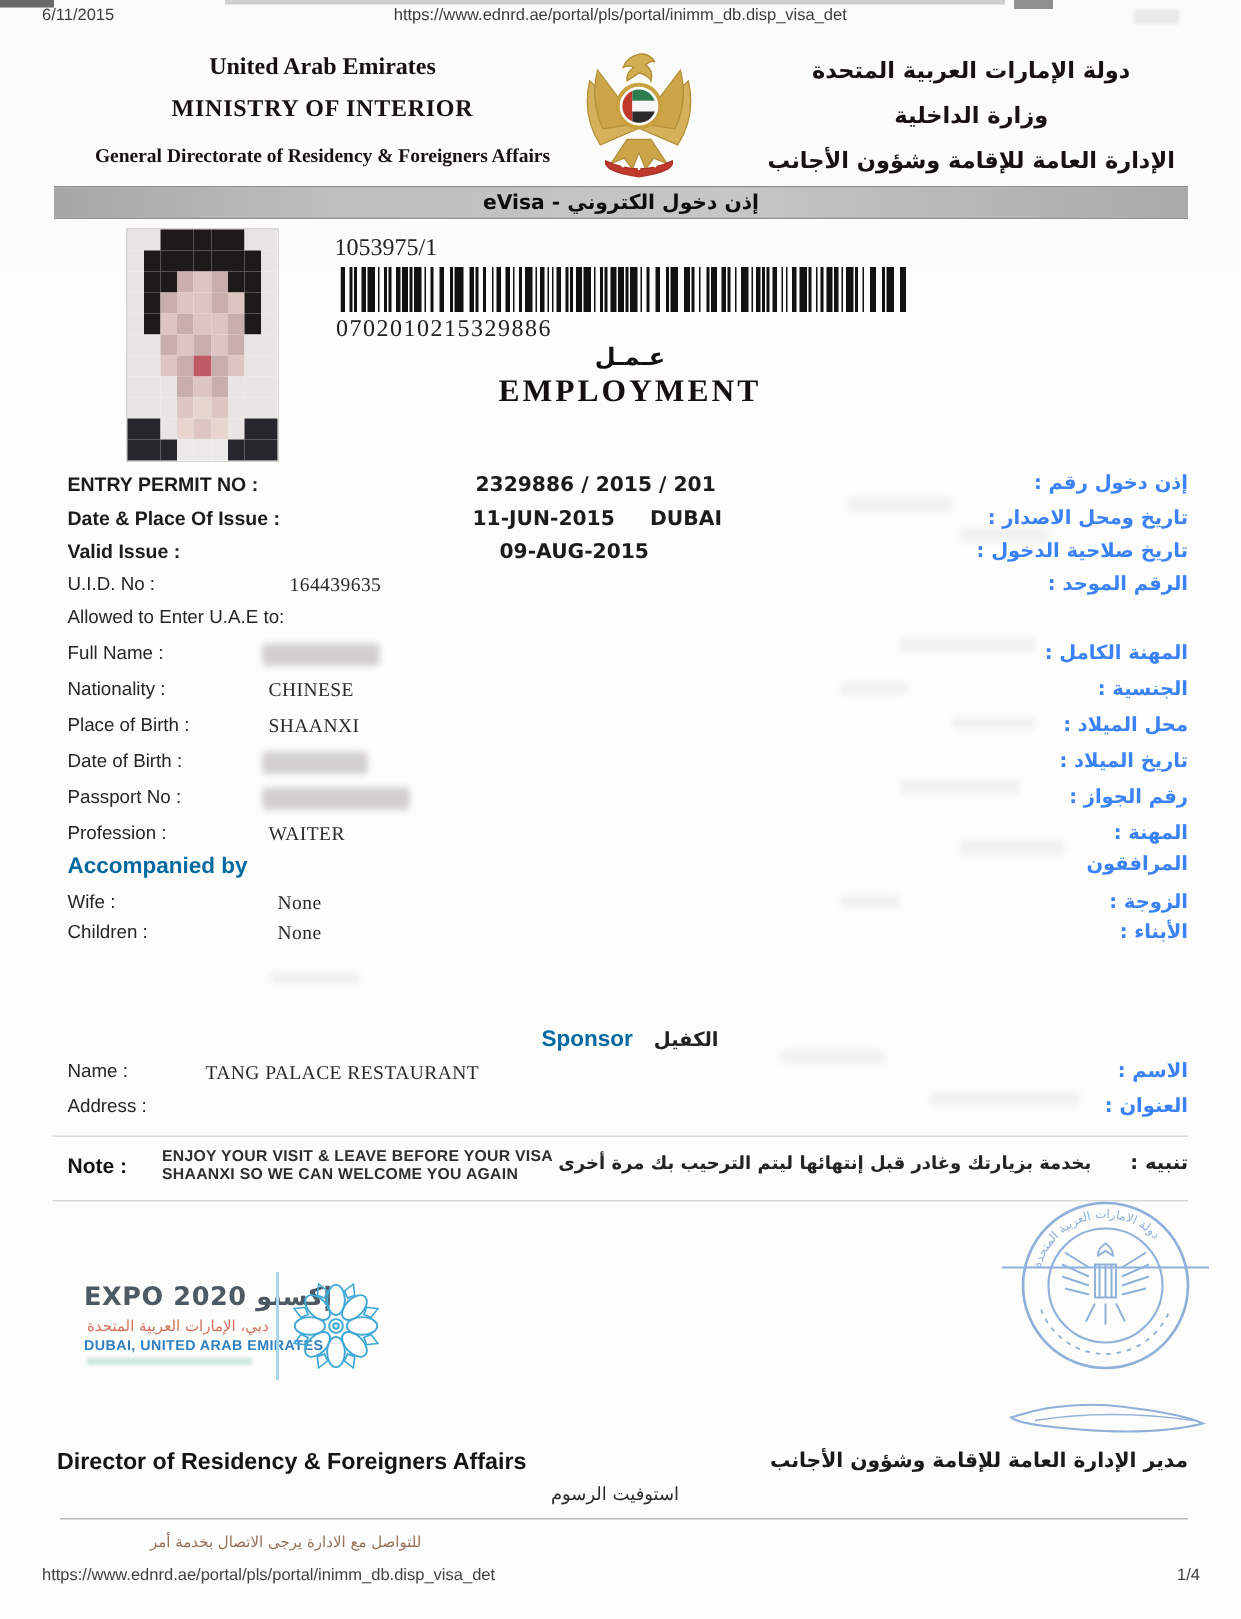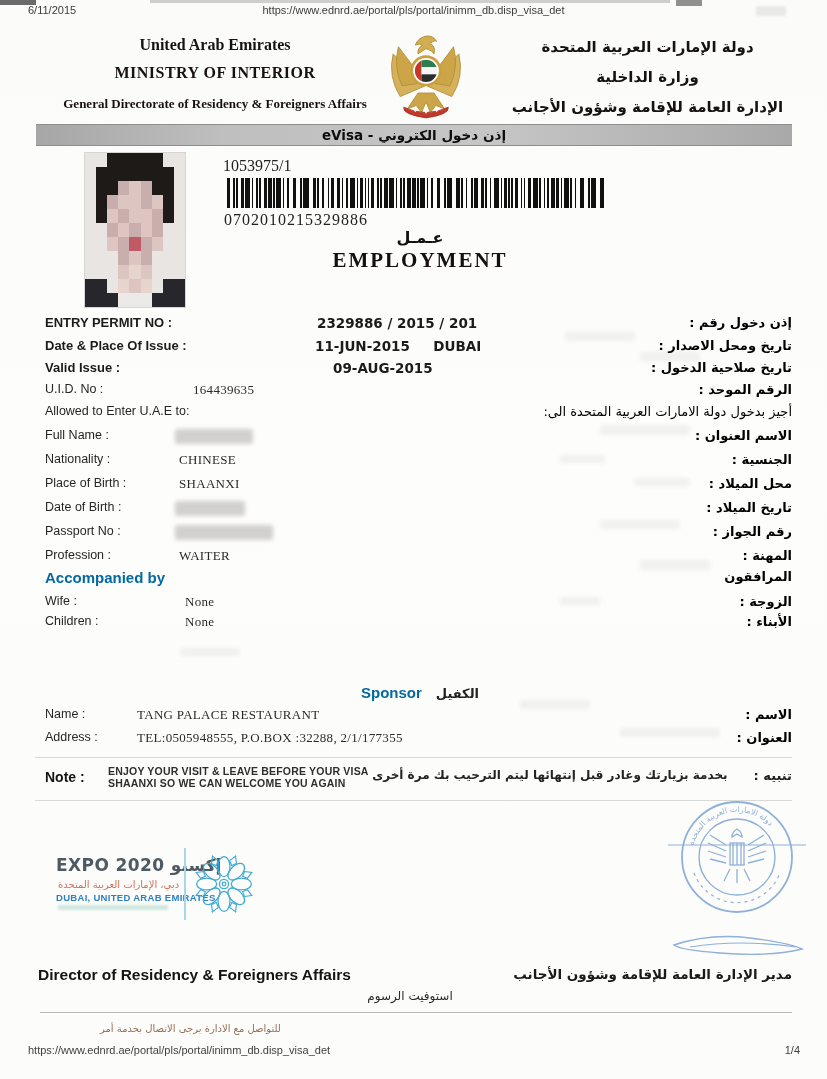--- a/index.html
+++ b/index.html
@@ -43,21 +43,21 @@
   .vtype-ar{top:228px;left:250px;width:340px;text-align:center;font-size:16px;font-weight:bold;color:#111;}
   .vtype-en{top:248px;left:250px;width:340px;text-align:center;font-family:"Liberation Serif",serif;
     font-weight:bold;font-size:21px;letter-spacing:2px;color:#14100d;}
 
   .frow{left:0;right:0;height:20px;}
   .flabel{position:absolute;left:45px;font-size:12.5px;color:#262626;white-space:nowrap;}
   .flabel.b{font-weight:bold;font-size:13px;color:#1b1b1b;}
   .fval{position:absolute;white-space:nowrap;}
   .fval.boldv{font-family:"DejaVu Sans",sans-serif;font-weight:bold;font-size:13.5px;color:#1b1b1b;}
   .fval.serifv{font-family:"Liberation Serif","DejaVu Serif",serif;font-size:13px;color:#2a2a2a;letter-spacing:.3px;}
-  .farab{position:absolute;right:35px;font-size:13px;font-weight:bold;color:#000000;white-space:nowrap;}
+  .farab{position:absolute;right:35px;font-size:13px;font-weight:bold;color:#3b82f6;white-space:nowrap;}
   .redact{position:absolute;height:15px;top:1px;background:#c7c5c4;filter:blur(2px);border-radius:2px;opacity:.8;}
 
   .sec-title-en{font-weight:bold;font-size:15px;color:#0369a1;}
   .note-line{left:35px;width:757px;height:1px;background:#d9d9d7;}
   .note-en{left:108px;font-size:10.5px;font-weight:bold;color:#2e2e2e;letter-spacing:.2px;white-space:nowrap;}
   .note-ar-wrap{right:35px;display:flex;gap:26px;direction:rtl;align-items:flex-start;}
 
   
   .expo1{top:855px;left:56px;font-size:17px;color:#4e5a63;font-weight:bold;letter-spacing:.4px;}
   .expo2{top:879px;left:58px;font-size:10px;color:#d4715c;}
@@ -248,26 +248,25 @@
   <span class="fval boldv" style="left:333px">09-AUG-2015</span>
   <span class="farab ar">تاريخ صلاحية الدخول :</span>
 </div>
 <div class="abs frow" style="top:382px">
   <span class="flabel">U.I.D. No :</span>
   <span class="fval serifv" style="left:193px">164439635</span>
   <span class="farab ar">الرقم الموحد :</span>
 </div>
 <div class="abs frow" style="top:404px">
   <span class="flabel">Allowed to Enter U.A.E to:</span>
-  <span class="farab ar" style="font-weight:normal">أجيز بدخول دولة الامارات العربية المتحدة الى:</span>
 </div>
 <div class="abs frow" style="top:428px">
   <span class="flabel">Full Name :</span>
   <span class="redact" style="left:175px;width:78px"></span>
-  <span class="farab ar">الاسم العنوان :</span>
+  <span class="farab ar">المهنة الكامل :</span>
 </div>
 <div class="abs frow" style="top:452px">
   <span class="flabel">Nationality :</span>
   <span class="fval serifv" style="left:179px">CHINESE</span>
   <span class="farab ar">الجنسية :</span>
 </div>
 <div class="abs frow" style="top:476px">
   <span class="flabel">Place of Birth :</span>
   <span class="fval serifv" style="left:179px">SHAANXI</span>
   <span class="farab ar">محل الميلاد :</span>
@@ -307,21 +306,20 @@
   <span class="sec-title-en">Sponsor</span>
   <span class="ar" style="font-size:13px;font-weight:bold;">الكفيل</span>
 </div>
 <div class="abs frow" style="top:707px">
   <span class="flabel">Name :</span>
   <span class="fval serifv" style="left:137px">TANG PALACE RESTAURANT</span>
   <span class="farab ar">الاسم :</span>
 </div>
 <div class="abs frow" style="top:730px">
   <span class="flabel">Address :</span>
-  <span class="fval serifv" style="left:137px">TEL:0505948555, P.O.BOX :32288, 2/1/177355</span>
   <span class="farab ar">العنوان :</span>
 </div>
 
 <div class="abs note-line" style="top:757px"></div>
 <div class="abs" style="top:769px;left:45px;font-weight:bold;font-size:14px;color:#151515;">Note :</div>
 <div class="abs note-en" style="top:765px">ENJOY YOUR VISIT &amp; LEAVE BEFORE YOUR VISA</div>
 <div class="abs note-en" style="top:777px">SHAANXI SO WE CAN WELCOME YOU AGAIN</div>
 <div class="abs note-ar-wrap" style="top:768px">
   <span class="ar" style="font-size:13px;font-weight:bold;">تنبيه :</span>
   <span class="ar" style="font-size:12px;font-weight:bold;color:#242424;">بخدمة بزيارتك وغادر قبل إنتهائها ليتم الترحيب بك مرة أخرى</span>

